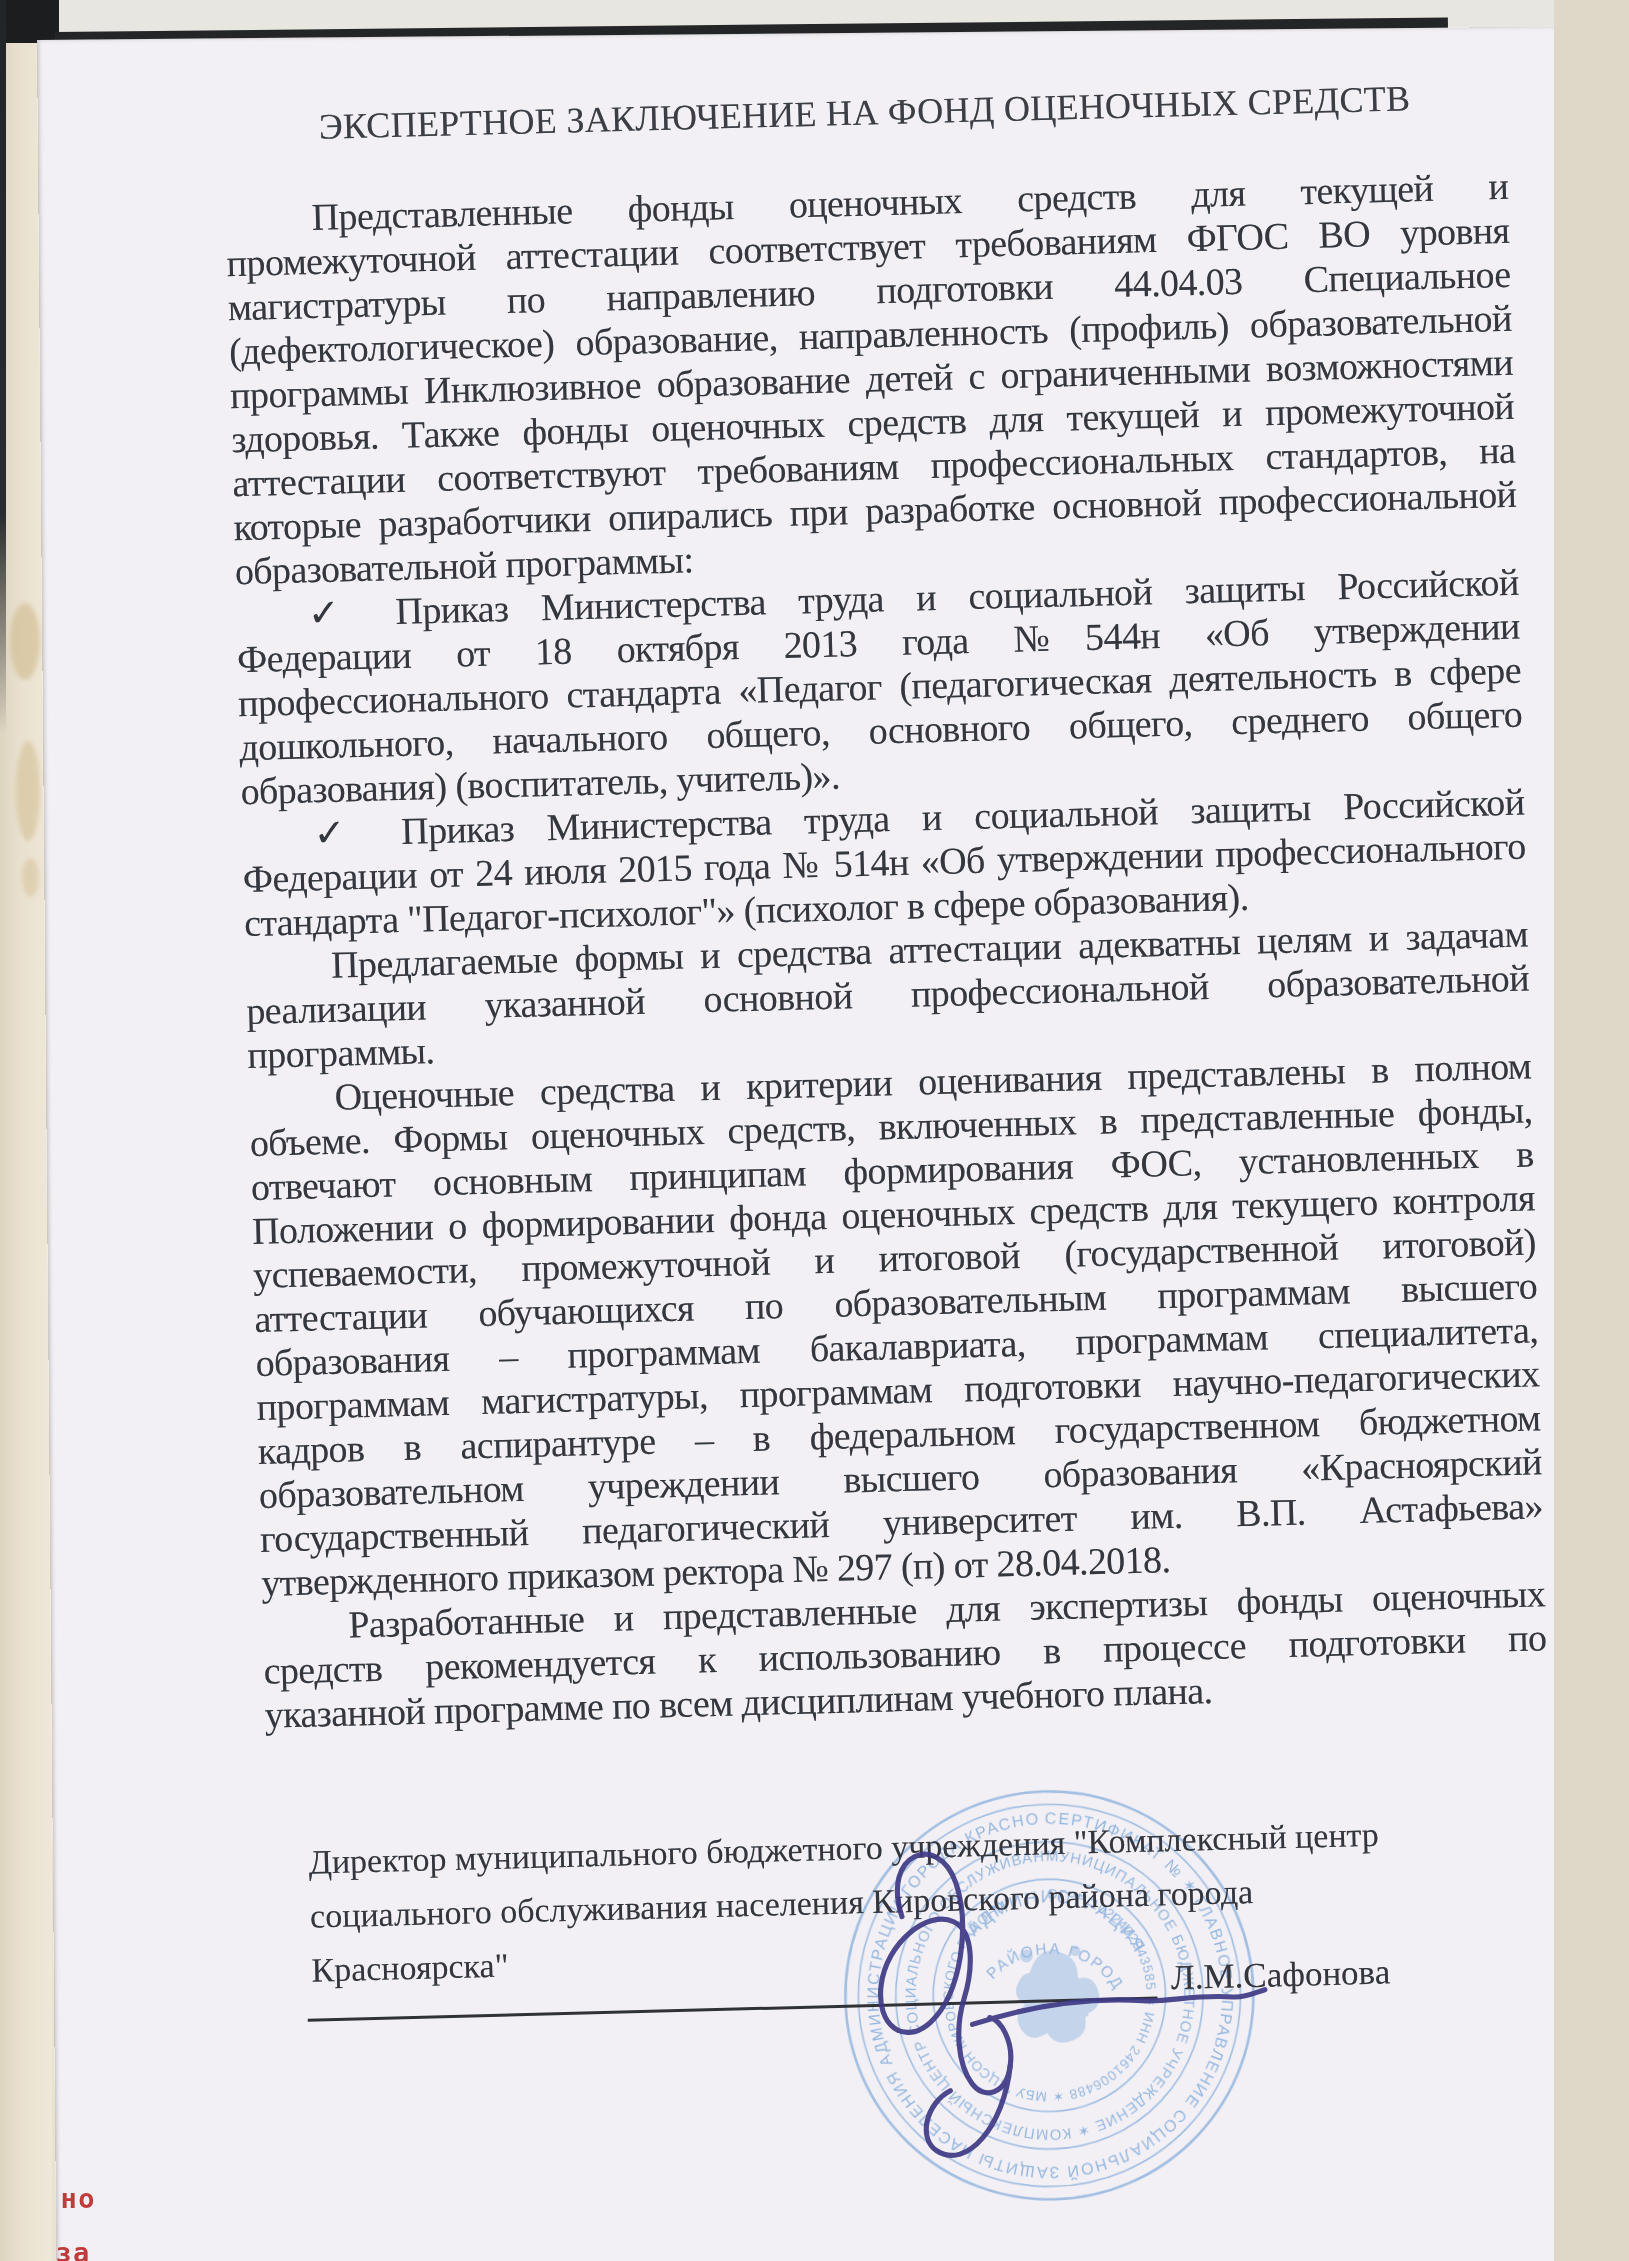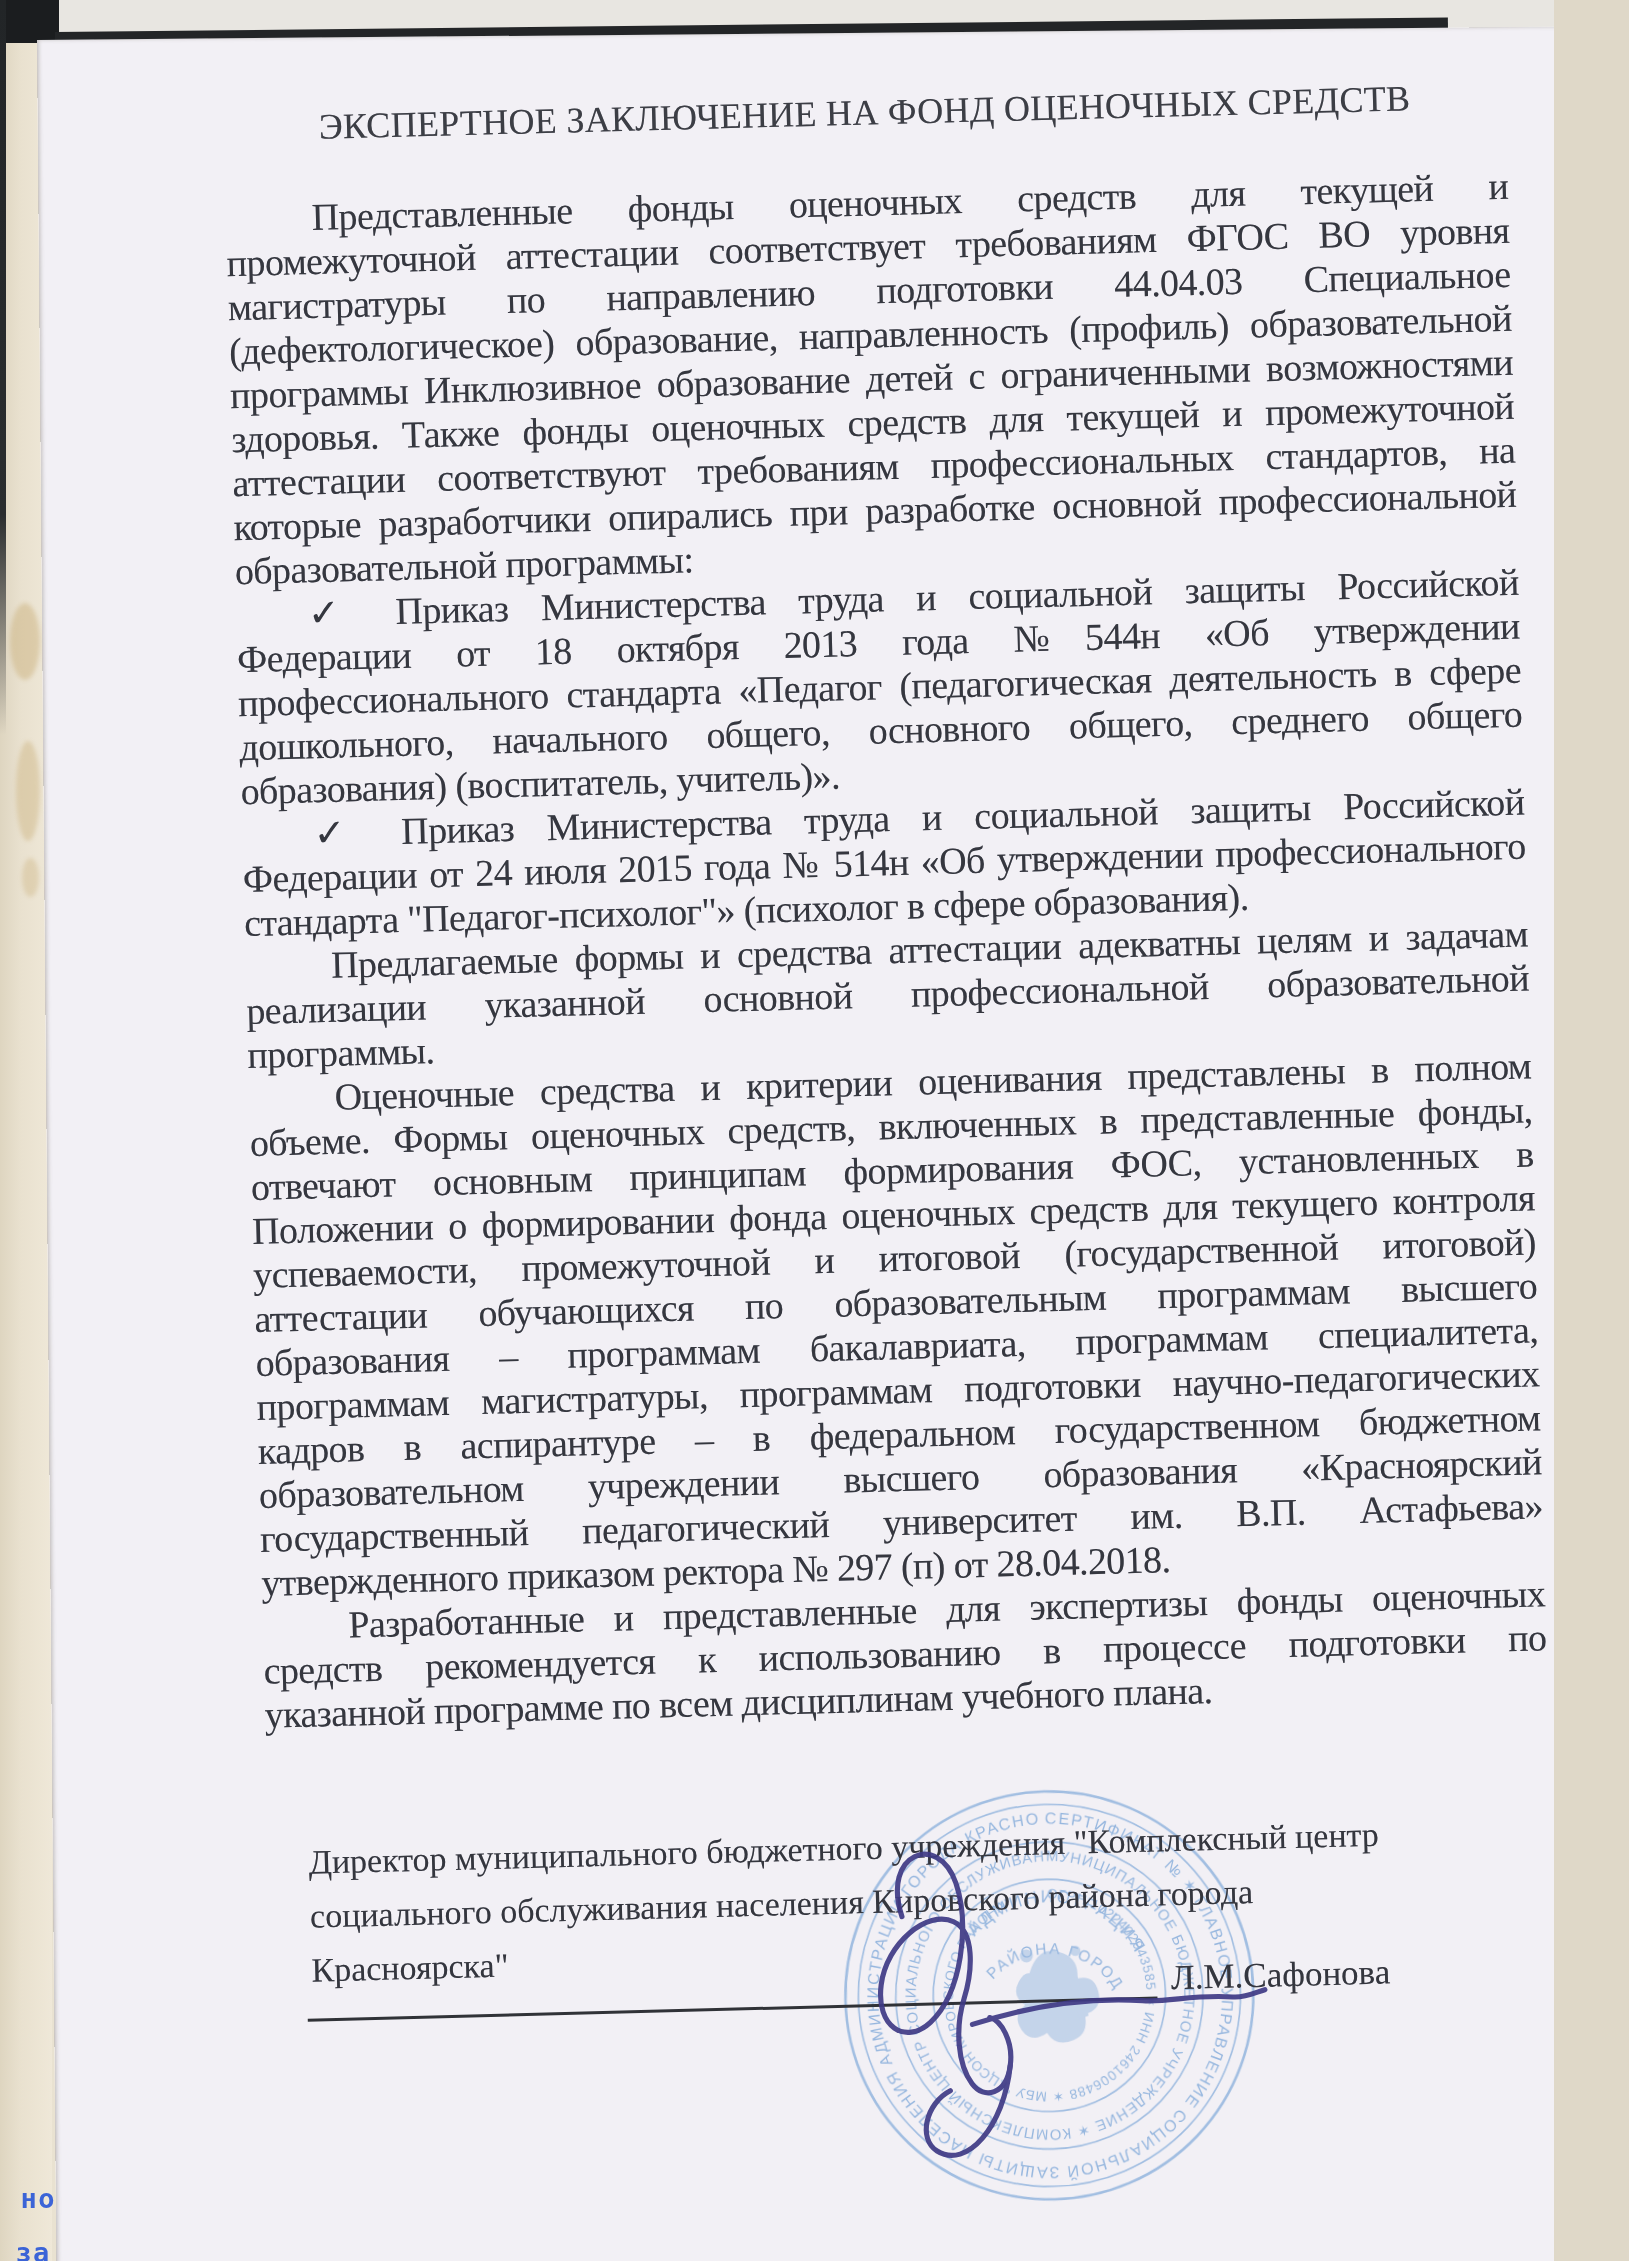--- a/index.html
+++ b/index.html
@@ -42,21 +42,21 @@
     color:#34363e;text-shadow:0 0 0.6px rgba(70,70,85,.4);}
   .sig-name{position:absolute;left:899px;top:1880px;font-size:35px;color:#34363e;
     text-shadow:0 0 0.6px rgba(70,70,85,.4);}
   .sig-rule{position:absolute;left:35px;top:1918px;width:850px;height:2.6px;background:#303237;}
 
   .stamp{position:absolute;left:564px;top:1701px;width:426px;height:426px;opacity:.8;filter:blur(0.3px);}
   .stamp text{font-family:"Liberation Sans","DejaVu Sans",sans-serif;}
   .ink{position:absolute;left:535px;top:1741px;width:580px;height:400px;}
 
   .edge-frag{position:absolute;font-family:"DejaVu Sans Mono",monospace;font-weight:bold;
-    color:#1d4ed8;font-size:27px;letter-spacing:1.3px;opacity:.85;filter:blur(0.4px);}
+    color:#b91c1c;font-size:27px;letter-spacing:1.3px;opacity:.85;filter:blur(0.4px);margin-left:40px;}
   .edge-frag.f1{left:20.6px;top:2183px;}
   .edge-frag.f2{left:15.5px;top:2237px;}
 </style>
 </head>
 <body>
 
 <div class="canvas">
 
   <div class="top-band"></div>
   <div class="edge-strip"></div>

